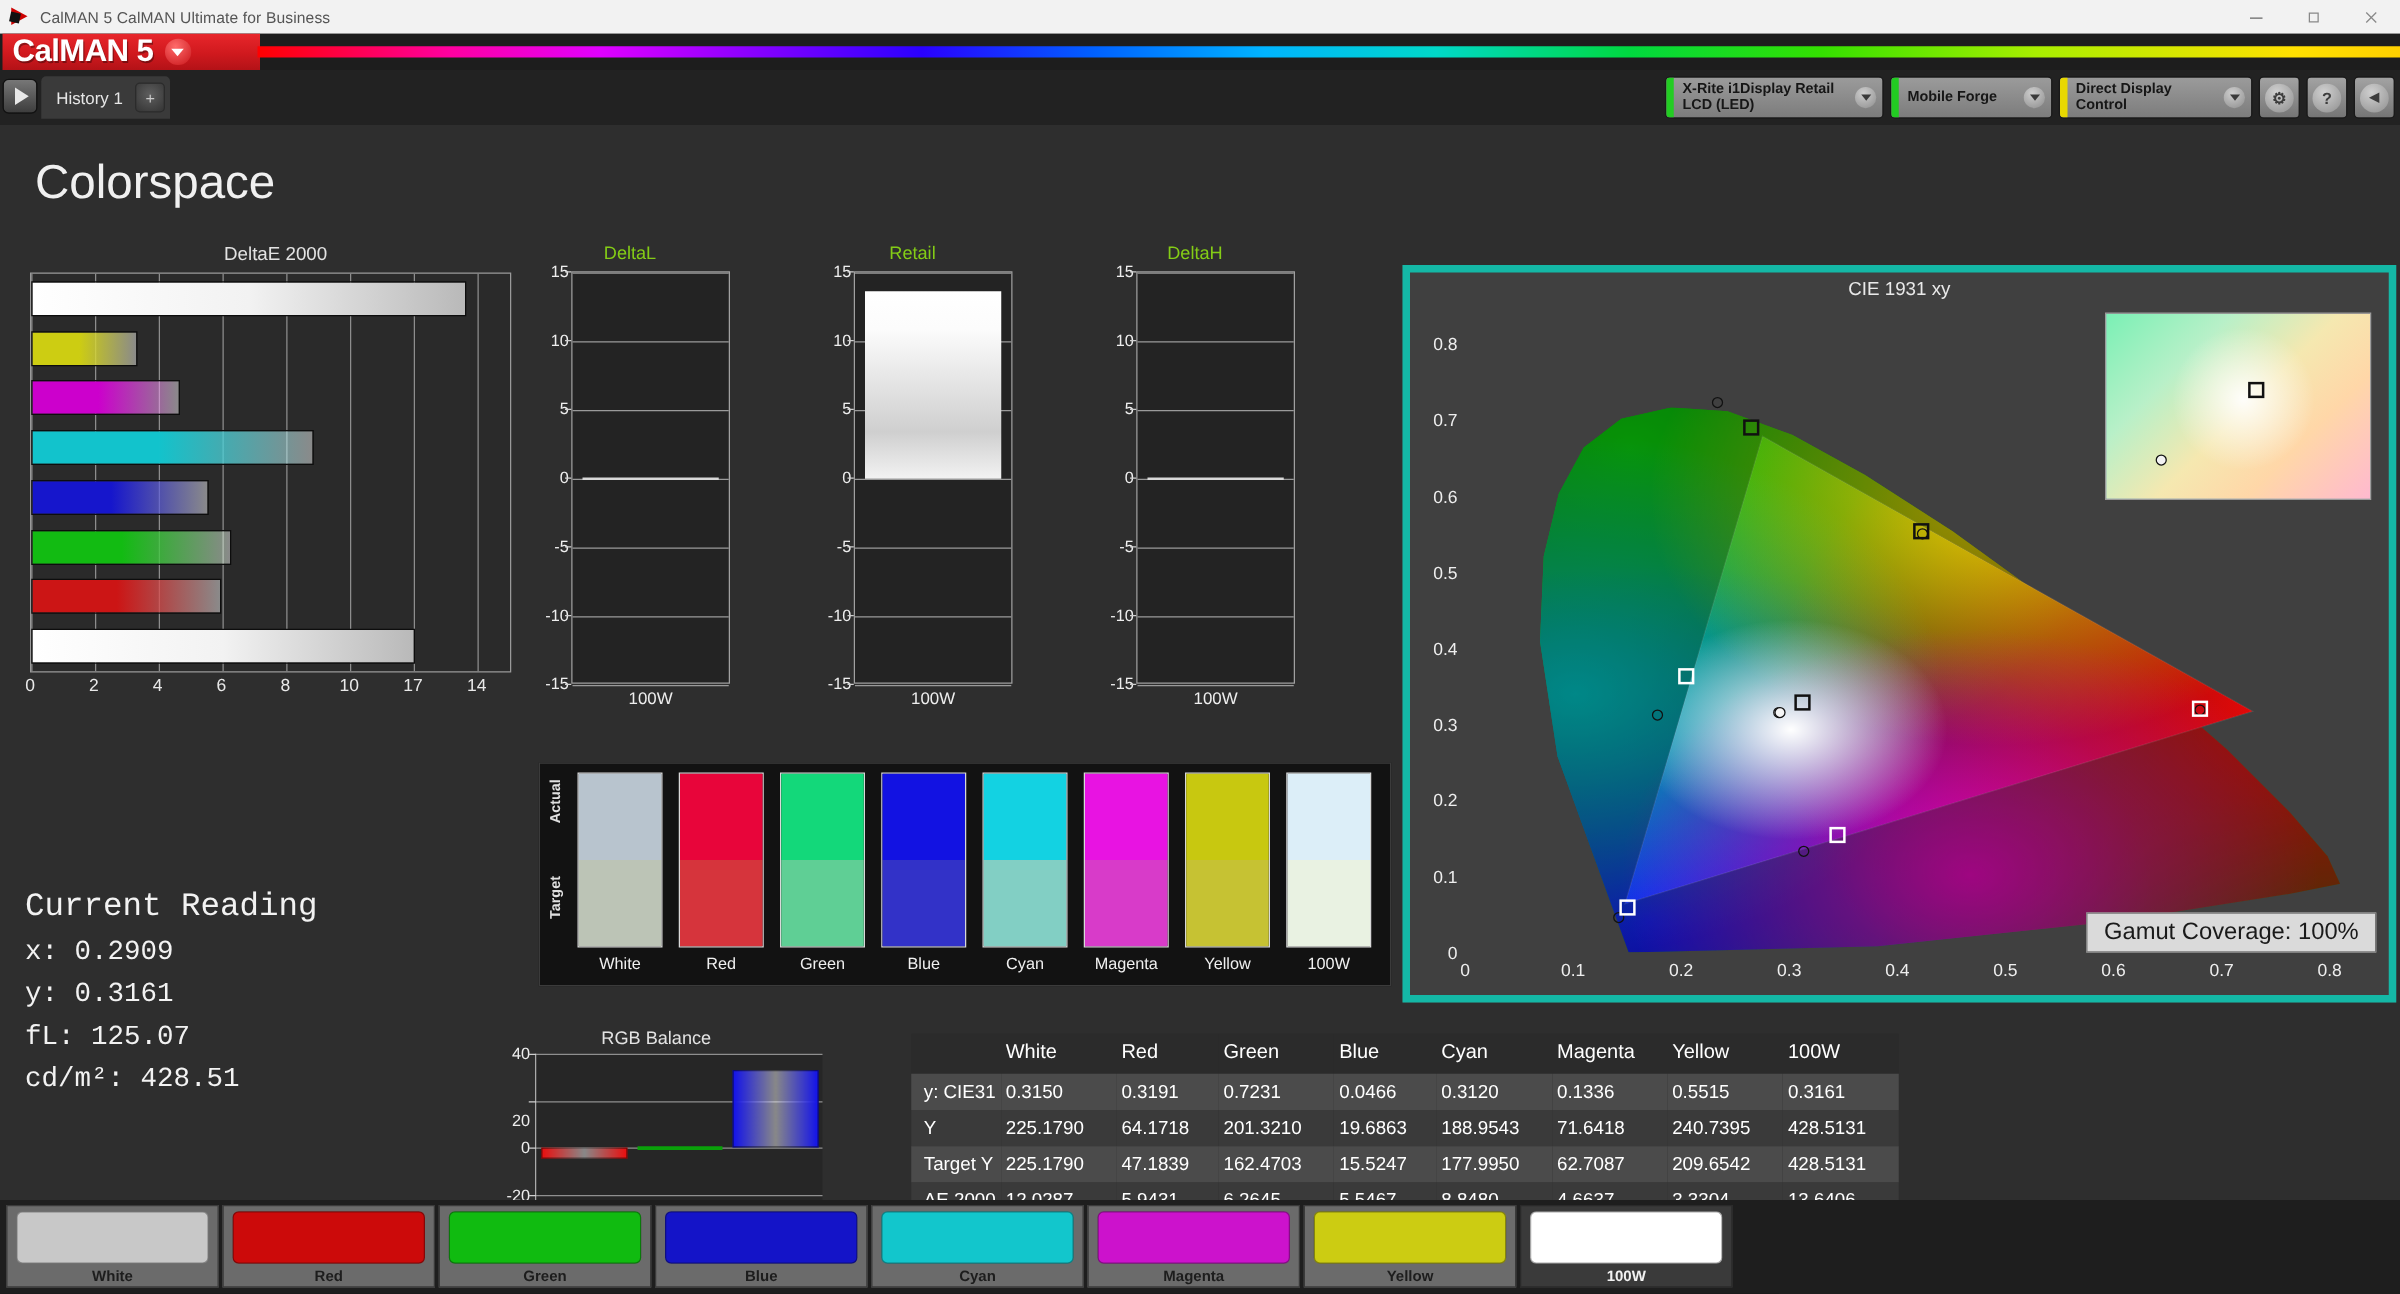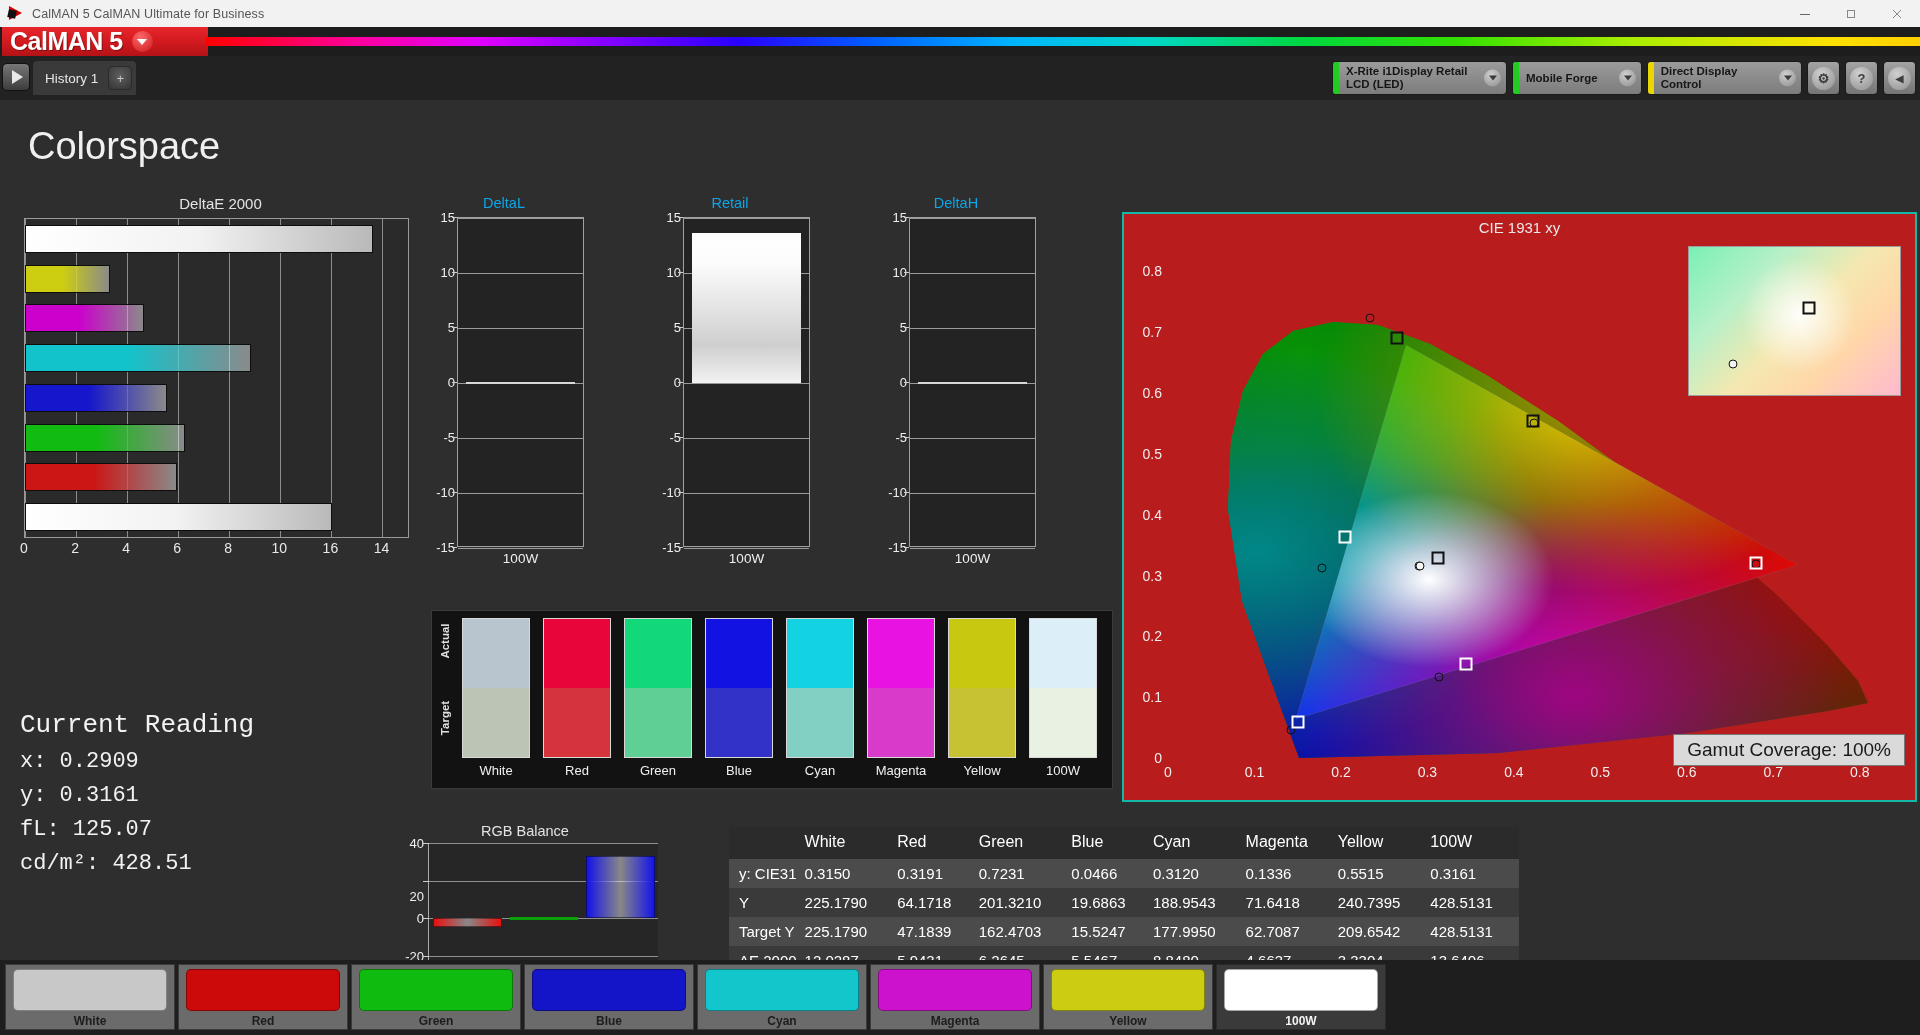--- a/index.html
+++ b/index.html
@@ -141,21 +141,21 @@
     position: absolute; left: 0; top: 0; width: 385px; height: 320px;
     background: #2a2a2a; border: 1px solid #9a9a9a; border-top: 1px solid #9a9a9a;
   }
   .de-grid { position: absolute; top: 0; width: 1px; height: 100%; background: #8d8d8d; }
   .de-bar { position: absolute; left: 0; height: 28px; border: 1px solid #0d0d0d; }
   .de-axis { position: absolute; left: 0; top: 322px; width: 385px; height: 24px; }
   .de-tick { position: absolute; top: 0; font-size: 14px; color: #e9e9e9; transform: translateX(-50%); }
 
   
   .dlch { position: absolute; }
-  .dlch .t { position: absolute; top: 0; width: 100%; text-align: center; color: #0ea5e9; font-size: 14.5px; }
+  .dlch .t { position: absolute; top: 0; width: 100%; text-align: center; color: #84cc16; font-size: 14.5px; }
   .dlch .box {
     position: absolute; top: 22px; left: 33px; right: 0; height: 330px;
     background: #232323; border: 1px solid #a0a0a0;
   }
   .dlch .hl { position: absolute; left: 0; width: 100%; height: 1px; background: #9a9a9a; }
   .dlch .yl {
     position: absolute; left: 0; width: 31px; text-align: right; font-size: 13px; color: #eee;
     transform: translateY(-50%);
   }
   .dlch .ytk { position: absolute; width: 5px; height: 1px; background: #cfcfcf; }
@@ -207,21 +207,21 @@
   .dtable thead th { background: #2b2b2b; font-size: 16px; padding-bottom: 8px; }
   .dtable tbody tr:nth-child(odd) { background: #4b4b4b; }
   .dtable tbody tr:nth-child(even) { background: #3a3a3a; }
   .dtable .rh { width: 66px; padding-left: 10px; }
   .dtable .c0 { width: 66px; }
   .dtable td, .dtable th { white-space: nowrap; }
 
   
   .cie {
     position: absolute; left: 1122px; top: 112px; width: 795px; height: 590px;
-    background: #b91c1c; border: 2px solid #14b8a6;
+    background: #404040; border: 6px solid #14b8a6;
   }
   .cie .t { position: absolute; top: 5px; width: 100%; text-align: center; color: #e9e9e9; font-size: 15px; }
   .cie .plot { position: absolute; left: 44px; top: 27px; width: 735px; height: 517px; }
   .cie .xl { position: absolute; font-size: 14px; color: #eee; transform: translateX(-50%); }
   .cie .yl { position: absolute; font-size: 14px; color: #eee; transform: translateY(-50%); text-align: right; }
   .gamutlabel {
     position: absolute; right: 10px; bottom: 34px;
     background: #dadada; color: #1a1a1a; font-size: 19px; padding: 4px 13px;
     border: 1px solid #777;
   }
@@ -360,21 +360,21 @@
           <div class="de-bar" title="Red: 5.9431" style="top: 244.375px; width: 151.747px; background: linear-gradient(90deg, rgb(204, 21, 21) 0%, rgb(204, 21, 21) 45%, rgba(255, 255, 255, 0.45) 100%);"></div>
           <div class="de-bar" title="White: 12.0287" style="top: 284.125px; width: 307.133px; background: linear-gradient(90deg, rgb(255, 255, 255) 0%, rgb(242, 242, 242) 50%, rgb(185, 185, 185) 100%);"></div>
         </div>
       <div class="de-axis" id="deAxis">
           <div class="de-tick" style="left: 0px;">0</div>
           <div class="de-tick" style="left: 51.0667px;">2</div>
           <div class="de-tick" style="left: 102.133px;">4</div>
           <div class="de-tick" style="left: 153.2px;">6</div>
           <div class="de-tick" style="left: 204.267px;">8</div>
           <div class="de-tick" style="left: 255.333px;">10</div>
-          <div class="de-tick" style="left: 306.4px;">16</div>
+          <div class="de-tick" style="left: 306.4px;">17</div>
           <div class="de-tick" style="left: 357.467px;">14</div>
         </div>
     </div>
 
     <div class="dlch" style="left:424px; top:95px; width:160px;">
       <div class="t">DeltaL</div>
       <div class="box" id="dlBox">
           <div class="hl" style="top: 0px;"></div>
           <div class="hl" style="top: 55px;"></div>
           <div class="hl" style="top: 110px;"></div>

